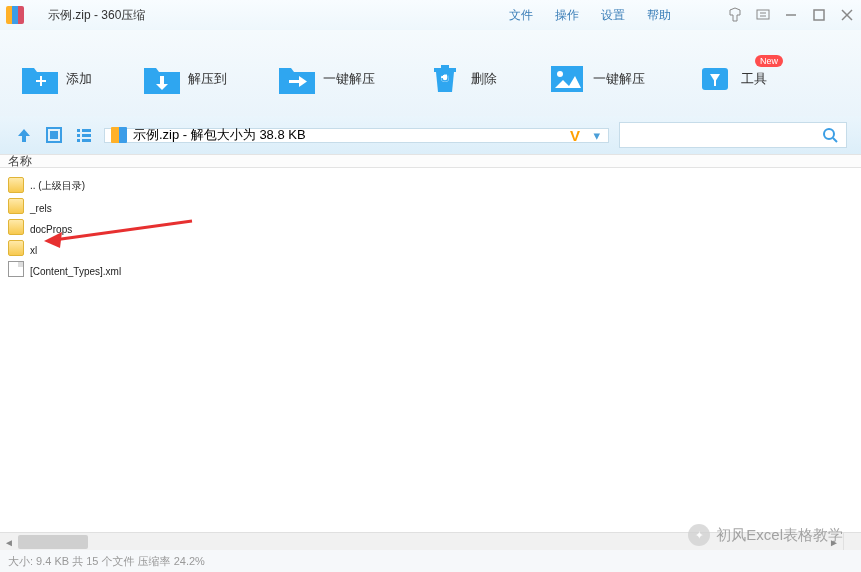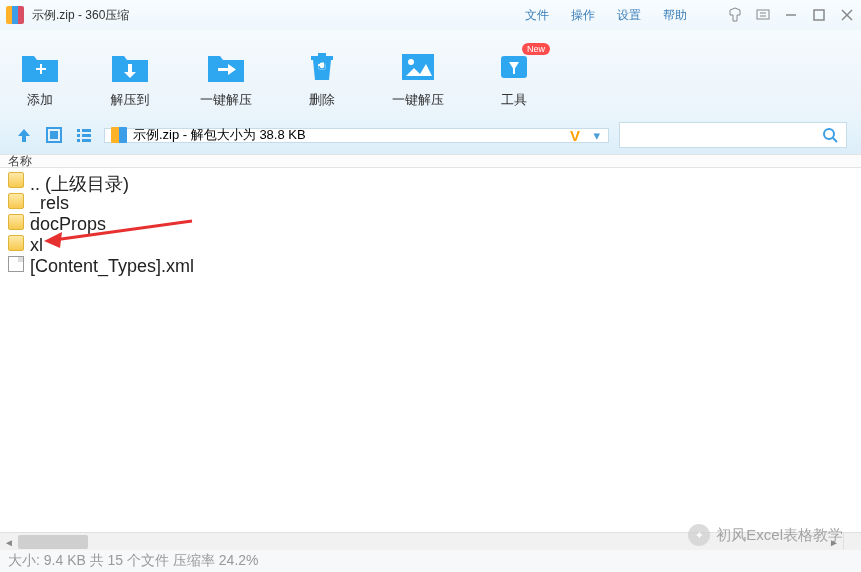--- a/index.html
+++ b/index.html
@@ -1,64 +1,64 @@
 <!DOCTYPE html>
 <html><head>
 <meta charset="utf-8">
 <style>
 * { margin: 0; padding: 0; box-sizing: border-box; font-family: "Microsoft YaHei", Arial, sans-serif; }
 body { width: 861px; height: 572px; background: #fff; overflow: hidden; position: relative; }
 
 
-.titlebar { height: 30px; background: linear-gradient(#f8fcff, #eef7fc); display: flex; align-items: center; padding: 12px 6px; font-size: 12px; color: #333; }
+.titlebar { height: 30px; background: linear-gradient(#f8fcff, #eef7fc); display: flex; align-items: center; padding: 12px 6px; font-size: 12px; color: #333; gap: 16px; }
 .titlebar .app-icon { width: 18px; height: 18px; margin-right: 8px; background: linear-gradient(to right, #ffb128 0%, #ffb128 33%, #3c9de8 33%, #3c9de8 66%, #d84f65 66%, #d84f65 100%); border-radius: 2px; }
 .titlebar .title { flex: 0 0 auto; }
 .titlebar .spacer { flex: 1; }
 .titlebar .menu { display: flex; gap: 22px; margin-right: 40px; margin-left: 44px; }
 .titlebar .menu span { color: #3c7fb8; cursor: pointer; }
 .titlebar .winctl { display: flex; gap: 12px; align-items: center; }
 .titlebar .winctl .ico { width: 16px; height: 16px; display: flex; align-items: center; justify-content: center; color: #888; cursor: pointer; }
 
 
 .toolbar { height: 86px; background: linear-gradient(#f5fafd, #eaf4fb); display: flex; align-items: center; padding: 0 20px; gap: 50px; position: relative; }
-.tool { display: flex; flex-direction: column; align-items: center; gap: 6px; cursor: pointer; font-size: 13px; color: #333; position: relative; margin-top: 12px; }
+.tool { display: flex; flex-direction: row; align-items: center; gap: 6px; cursor: pointer; font-size: 13px; color: #333; position: relative; margin-top: 12px; }
 .tool .tico { width: 40px; height: 36px; display: flex; align-items: center; justify-content: center; }
 .tool-badge { position: absolute; top: -6px; right: -16px; background: #ff4d4d; color: #fff; font-size: 9px; padding: 1px 5px; border-radius: 6px; }
 .safe-badge { position: absolute; right: 22px; top: 18px; width: 56px; height: 56px; }
 
 
 .addressbar { height: 38px; background: linear-gradient(#eaf5fc, #dceef9); display: flex; align-items: center; padding: 0 14px; gap: 10px; }
 .nav-ico { width: 20px; height: 20px; display: flex; align-items: center; justify-content: center; cursor: pointer; }
 .pathbox { flex: 1; height: 15px; background: #fff; border: 1px solid #c6dce9; display: flex; align-items: center; padding: 0 6px; font-size: 13px; position: relative; }
 .pathbox .zip-ico { width: 16px; height: 16px; margin-right: 6px; background: linear-gradient(to right, #ffb128 0%, #ffb128 50%, #3c9de8 50%, #3c9de8 100%); border-radius: 1px; }
 .pathbox .vip { position: absolute; right: 28px; color: #ffa000; font-weight: bold; font-size: 15px; }
 .pathbox .dd { position: absolute; right: 8px; color: #4a9ed8; }
 .searchbox { width: 228px; height: 26px; background: #fff; border: 1px solid #c6dce9; display: flex; align-items: center; justify-content: flex-end; padding-right: 8px; }
 
 
 .filelist { position: relative; background: #fff; }
 .col-header { height: 14px; border-bottom: 1px solid #e3e3e3; border-top: 1px solid #e3e3e3; display: flex; align-items: center; padding-left: 8px; font-size: 12px; color: #444; background: #fcfcfc; }
 .rows { padding-top: 4px; }
-.row { display: flex; align-items: flex-start; height: 21px; padding-left: 8px; font-size: 18px; color: #222; cursor: pointer; }
+.row { display: flex; align-items: flex-end; height: 21px; padding-left: 8px; font-size: 10px; color: #222; cursor: pointer; }
 .row .fico { width: 16px; height: 16px; margin-right: 6px; }
 .folder-ico { background: linear-gradient(#ffe9a8, #f7c94f); border-radius: 2px; border: 1px solid #e0b437; }
 .file-ico { background: #fff; border: 1px solid #999; position: relative; }
 .file-ico::after { content: ""; position: absolute; right: 0; top: 0; width: 5px; height: 5px; background: #ddd; }
 
 
 .arrow-anno { position: absolute; left: 42px; top: 62px; pointer-events: none; }
 
 
 .hscroll { position: absolute; left: 0; right: 18px; bottom: 22px; height: 18px; background: #f1f1f1; border-top: 1px solid #e0e0e0; }
 .hscroll .thumb { position: absolute; left: 18px; top: 2px; width: 70px; height: 14px; background: #cfcfcf; border-radius: 2px; }
 .hscroll .arr { position: absolute; top: 0; width: 18px; height: 18px; display: flex; align-items: center; justify-content: center; color: #888; font-size: 10px; }
 .scorner { position: absolute; right: 0; bottom: 22px; width: 18px; height: 18px; background: #f1f1f1; border-top: 1px solid #e0e0e0; border-left: 1px solid #e0e0e0; }
 
 
-.statusbar { position: absolute; left: 0; right: 0; bottom: 0; height: 22px; background: #f6f8fa; display: flex; align-items: center; padding-left: 8px; font-size: 14px; color: #999; }
+.statusbar { position: absolute; left: 0; right: 0; bottom: 0; height: 22px; background: #f6f8fa; display: flex; align-items: center; padding-left: 8px; font-size: 11px; color: #999; }
 
 
 .watermark { position: absolute; right: 18px; bottom: 26px; display: flex; align-items: center; gap: 6px; color: #888; font-size: 15px; opacity: 0.75; }
 .watermark .wico { width: 22px; height: 22px; border-radius: 50%; background: #d0d0d0; display:flex; align-items:center; justify-content:center; font-size:11px; color:#fff;}
 </style>
 </head>
 <body>
 
 <div class="titlebar">
   <div class="app-icon"></div>

